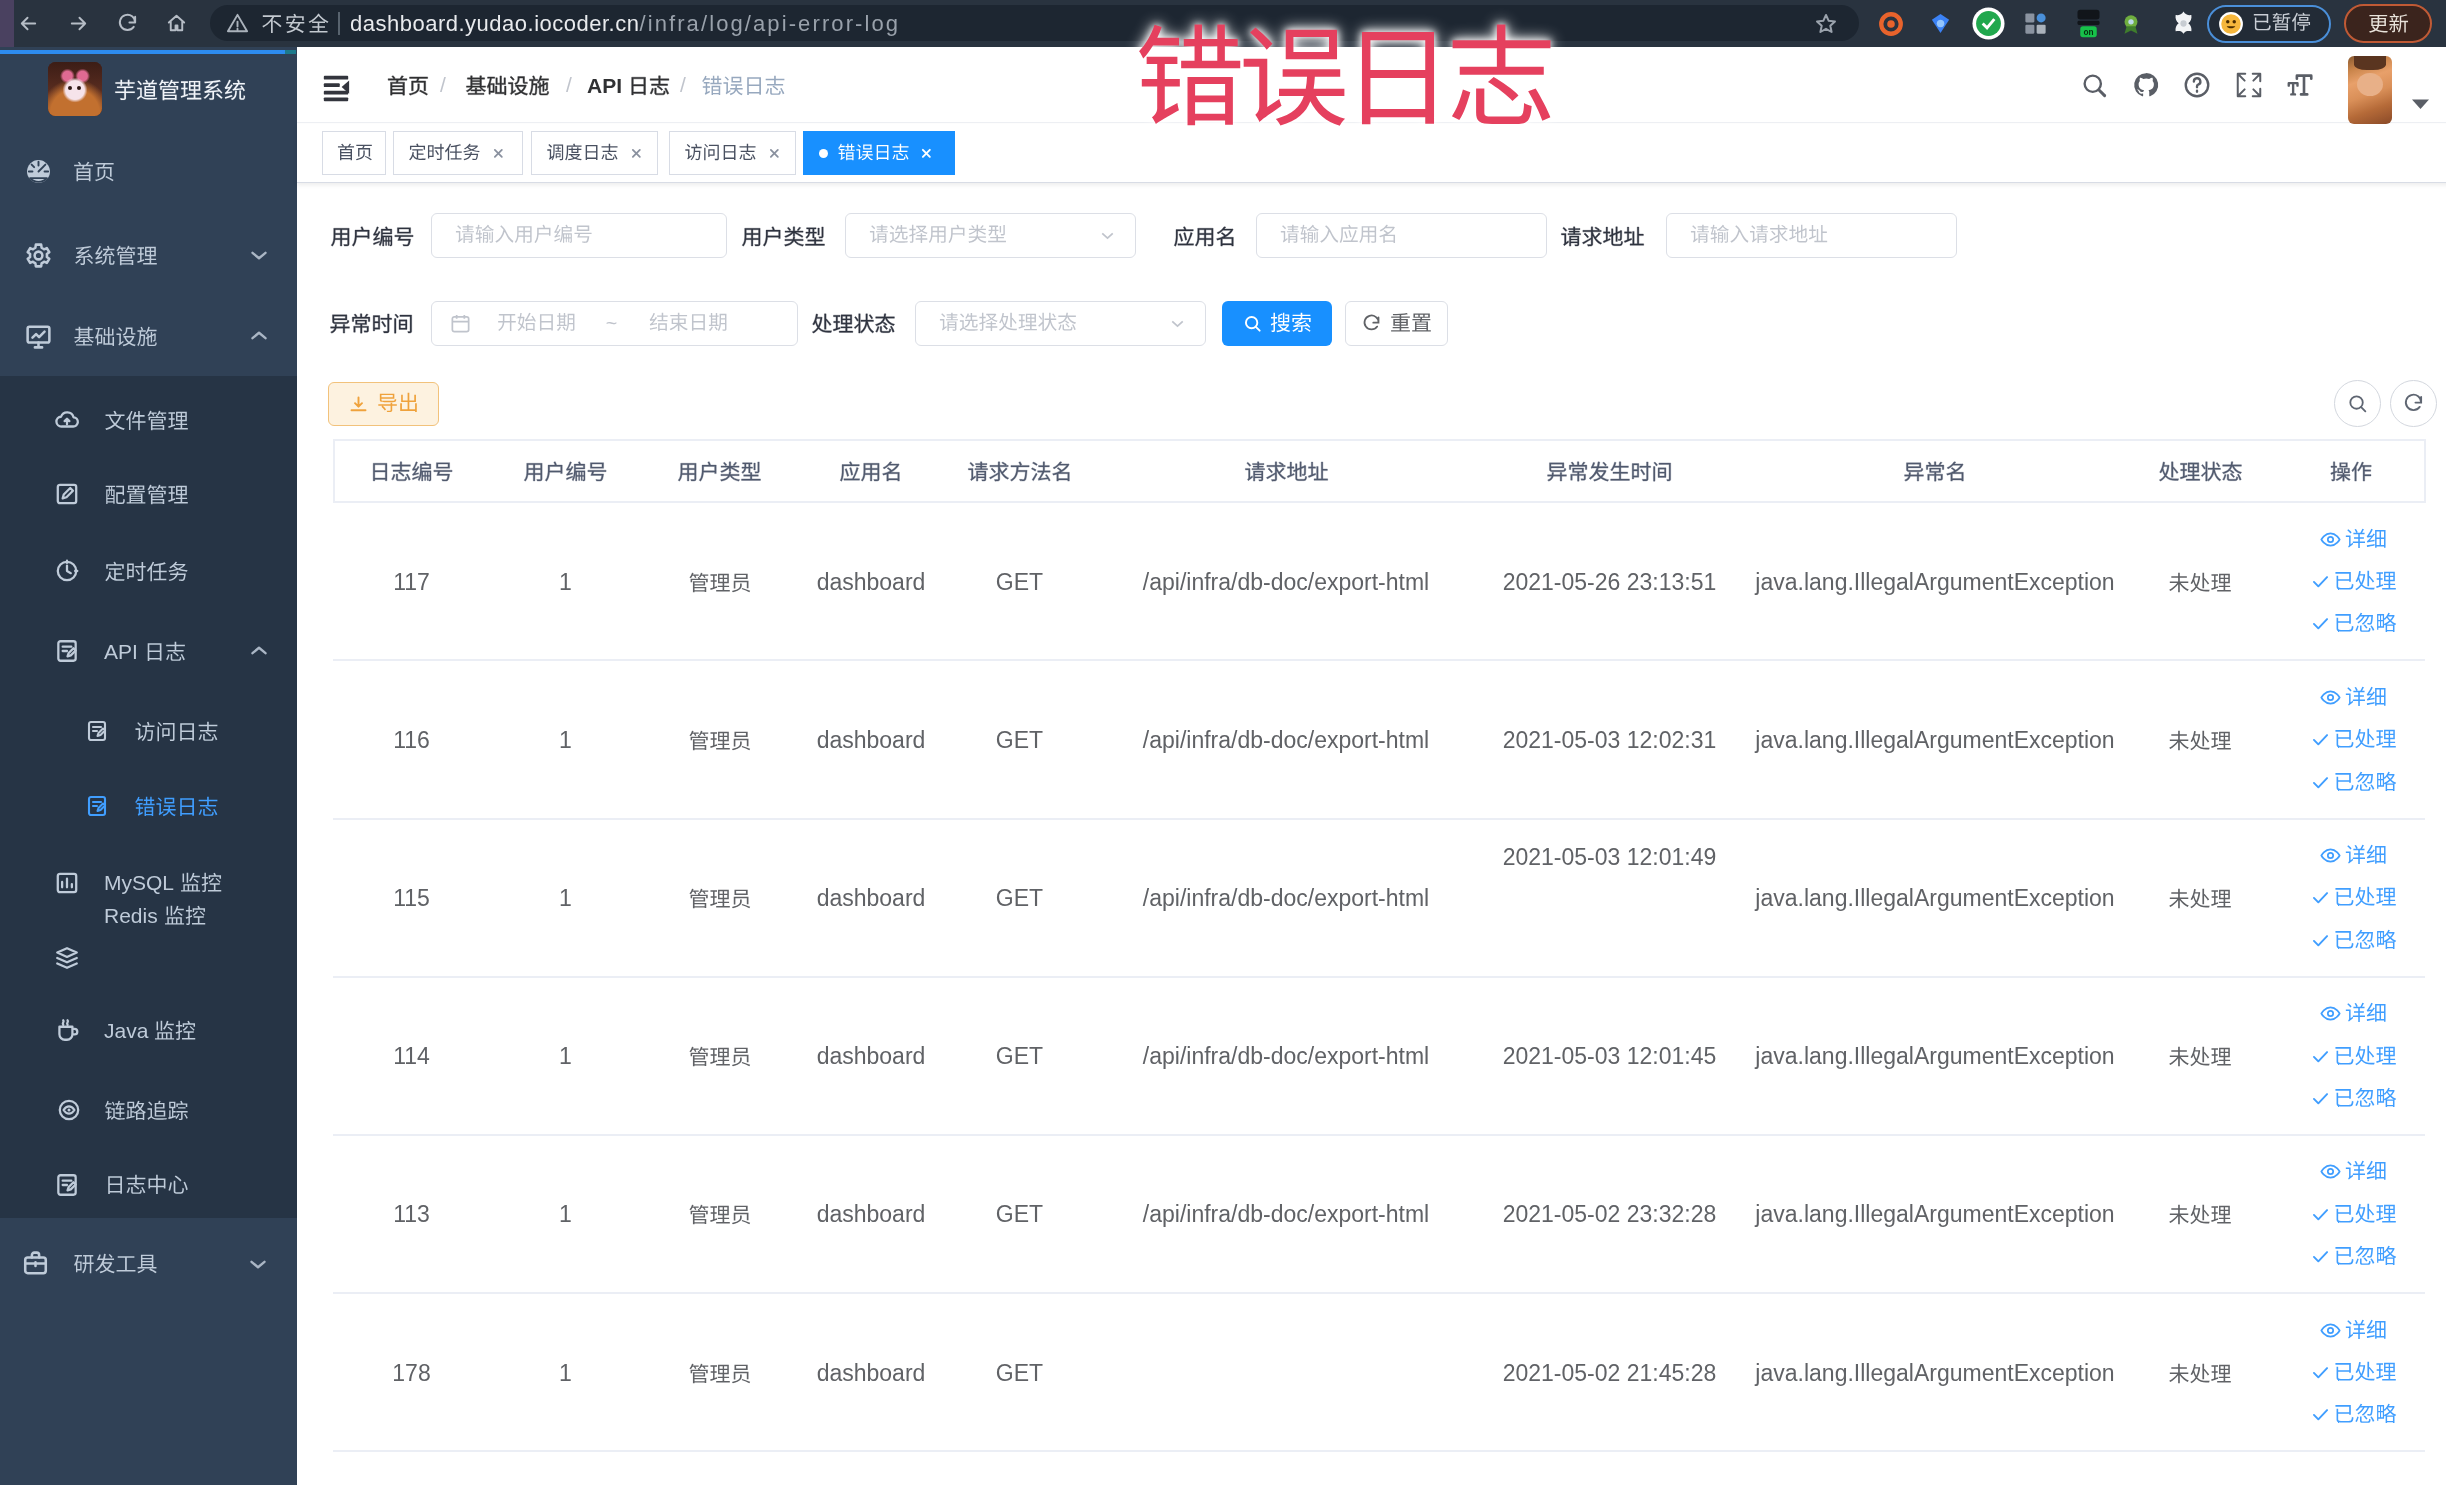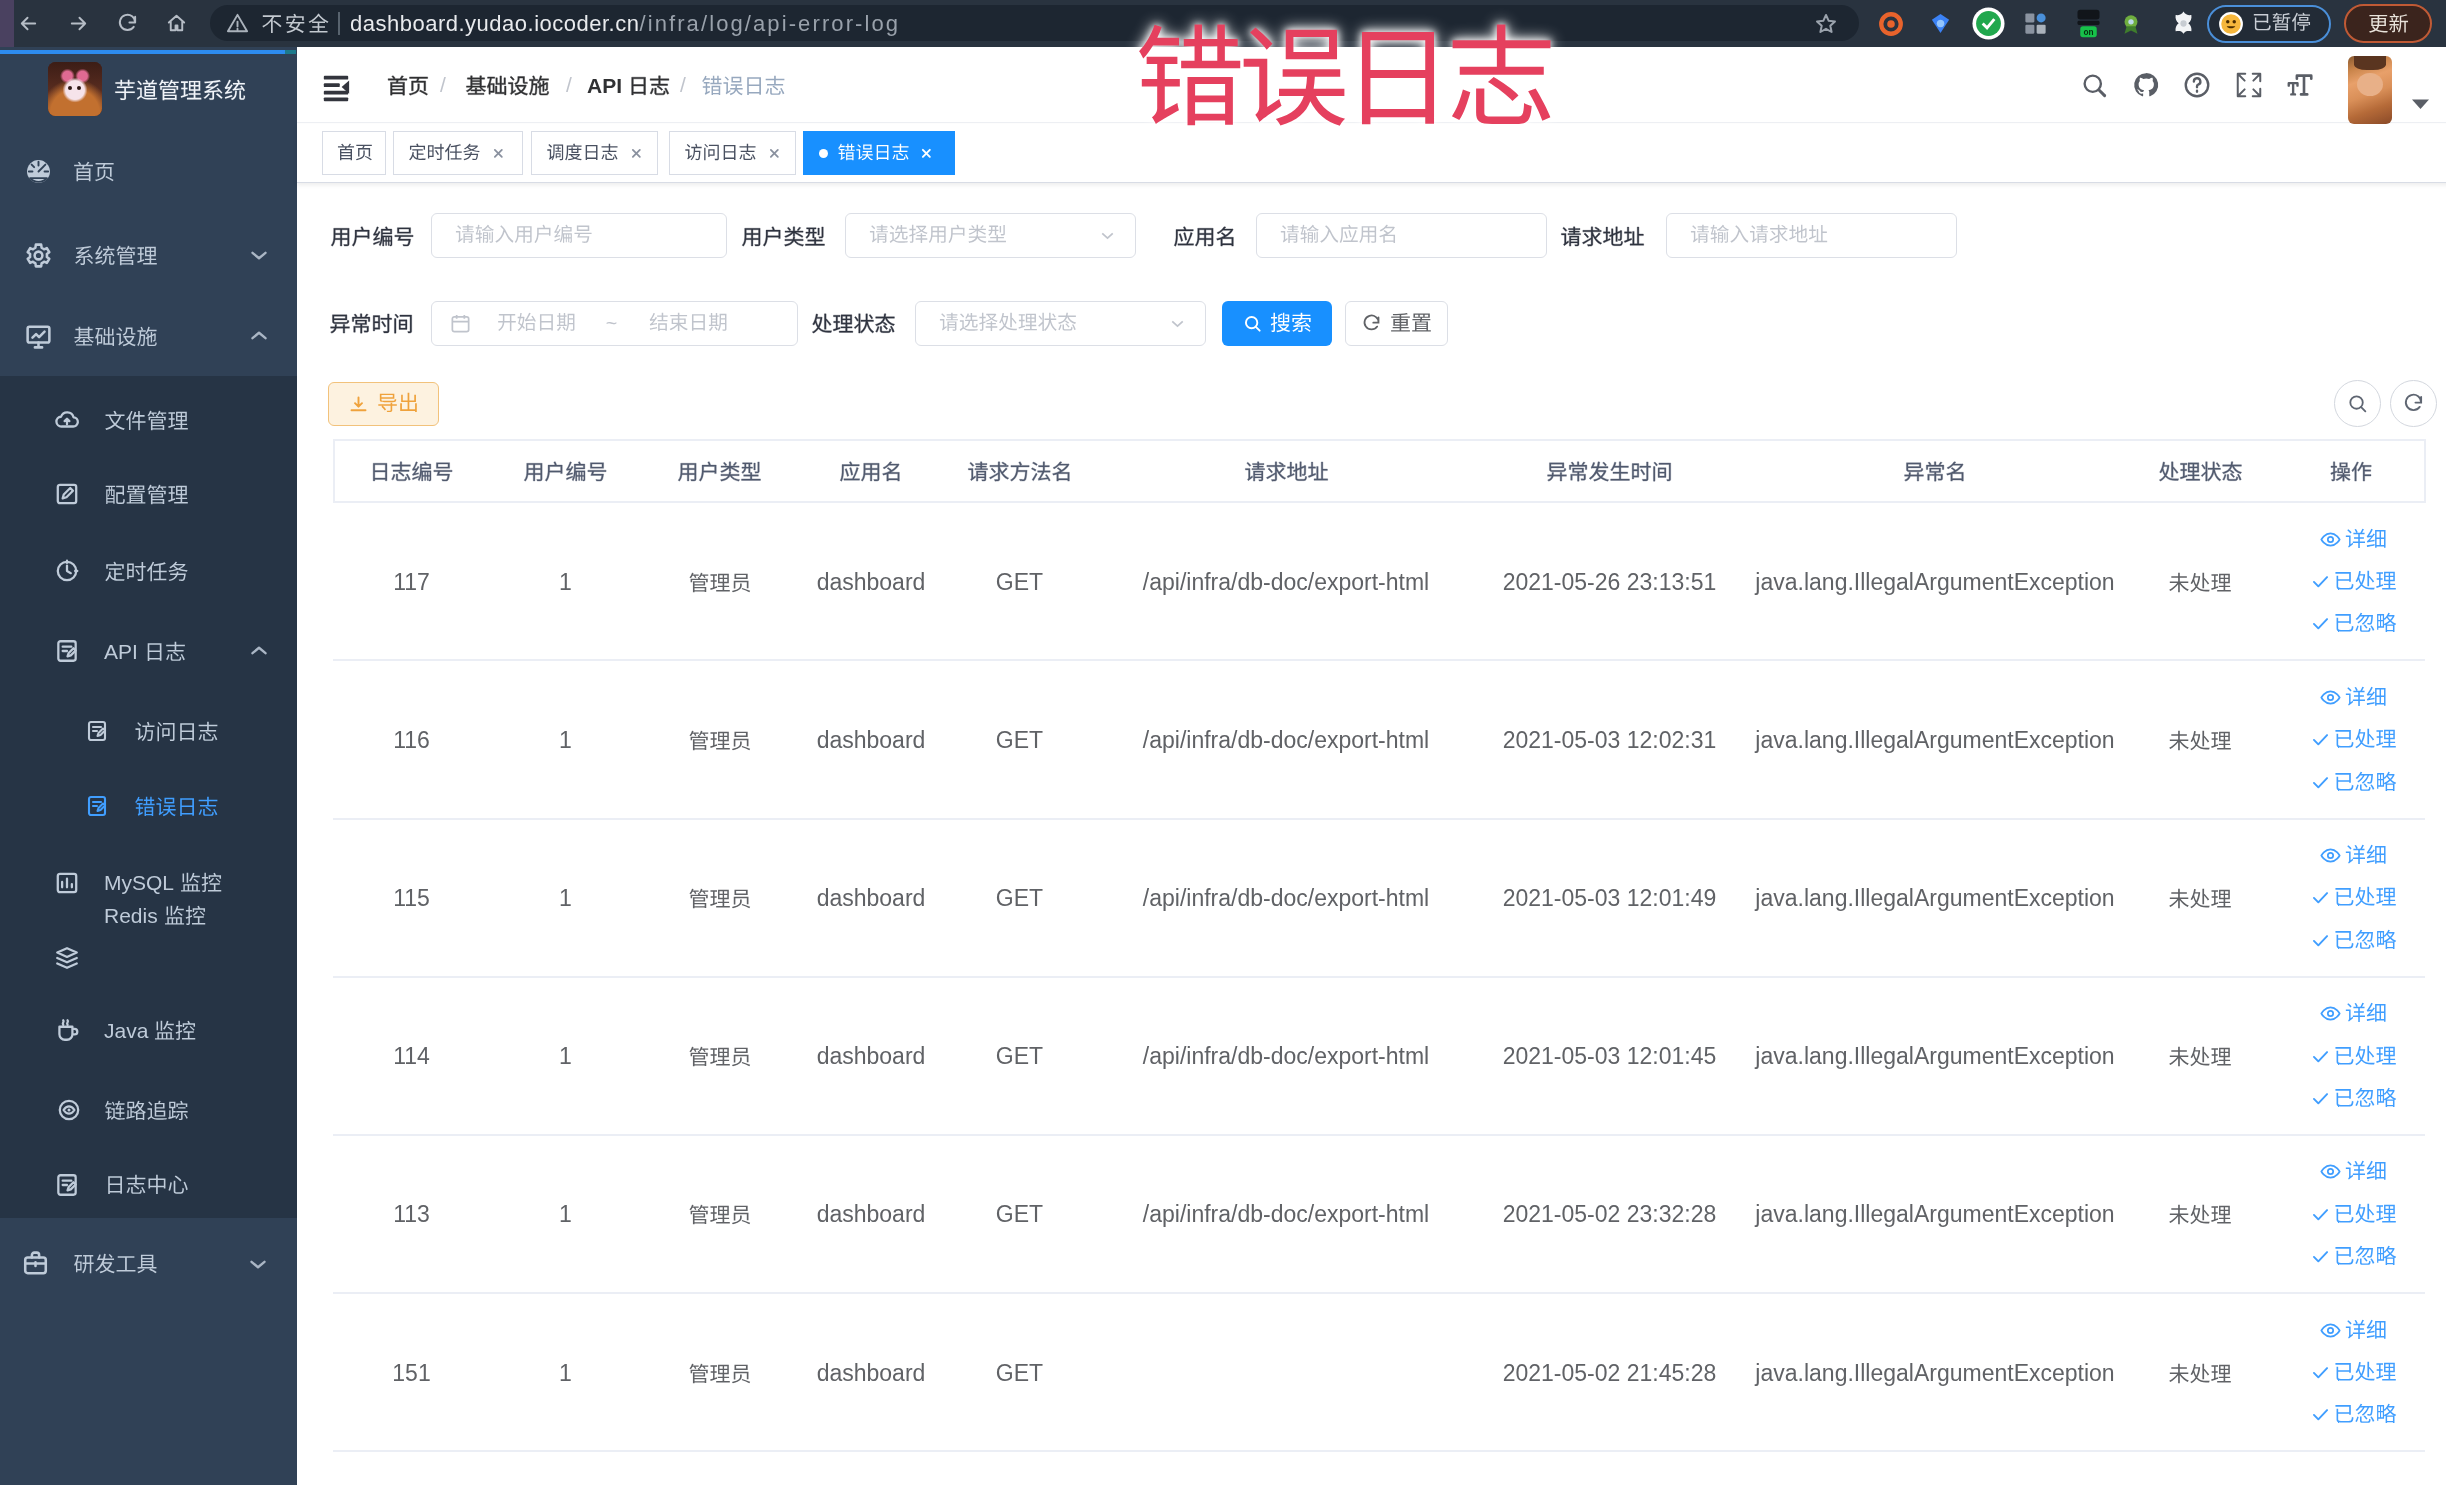--- a/index.html
+++ b/index.html
@@ -974,21 +974,21 @@
         <g fill="#606266" transform="translate(0,24.6) scale(0.0280,-0.0280)">
           <use href="#g7ba1" x="0"></use>
           <use href="#g7406" x="1000"></use>
           <use href="#g5458" x="2000"></use>
         </g>
       </svg>
     </div>
 <div class="td" style="left:799px;top:819px;width:144px;height:158px">dashboard</div>
 <div class="td" style="left:942px;top:819px;width:155px;height:158px">GET</div>
 <div class="td" style="left:1098px;top:819px;width:376px;height:158px">/api/infra/db-doc/export-html</div>
-<div class="td" style="left:1474px;top:819px;width:271px;height:158px">2021-05-03 12:01:49</div>
+<div class="td" style="left:1474px;top:778px;width:271px;height:158px">2021-05-03 12:01:49</div>
 <div class="td" style="left:1745px;top:819px;width:380px;height:158px">java.lang.IllegalArgumentException</div>
 <div class="td" style="left:2125px;top:819px;width:150px;height:158px">
       <svg class="z" width="64" height="21" viewBox="0 0 84 28">
         <g fill="#606266" transform="translate(0,24.6) scale(0.0280,-0.0280)">
           <use href="#g672a" x="0"></use>
           <use href="#g5904" x="1000"></use>
           <use href="#g7406" x="2000"></use>
         </g>
       </svg>
     </div>
@@ -1146,21 +1146,21 @@
       </svg>
       <span style="margin-left:1.5px"><svg class="z" width="64" height="21" viewBox="0 0 84 28">
           <g fill="#409eff" transform="translate(0,24.6) scale(0.0280,-0.0280)">
             <use href="#g5df2" x="0"></use>
             <use href="#g5ffd" x="1000"></use>
             <use href="#g7565" x="2000"></use>
           </g>
         </svg></span>
     </div>
 <div class="sep" style="left:333px;top:1450px;width:2092px"></div>
-<div class="td" style="left:333px;top:1294px;width:157px;height:158px">151</div>
+<div class="td" style="left:333px;top:1294px;width:157px;height:158px">178</div>
 <div class="td" style="left:491px;top:1294px;width:149px;height:158px">1</div>
 <div class="td" style="left:640px;top:1294px;width:159px;height:158px">
       <svg class="z" width="64" height="21" viewBox="0 0 84 28">
         <g fill="#606266" transform="translate(0,24.6) scale(0.0280,-0.0280)">
           <use href="#g7ba1" x="0"></use>
           <use href="#g7406" x="1000"></use>
           <use href="#g5458" x="2000"></use>
         </g>
       </svg>
     </div>

